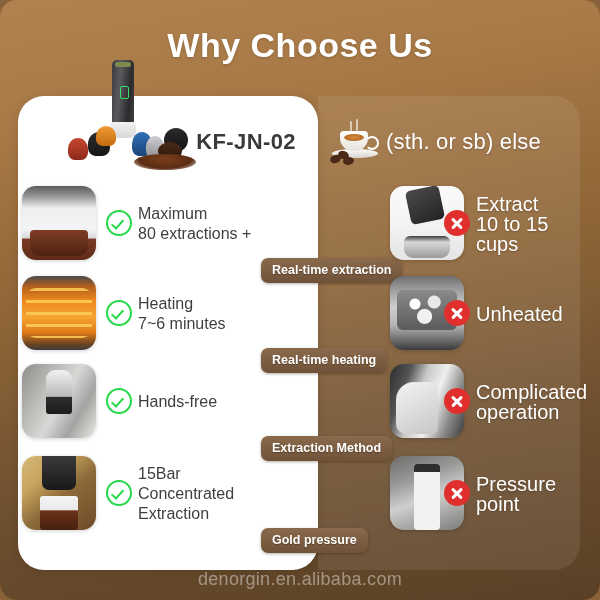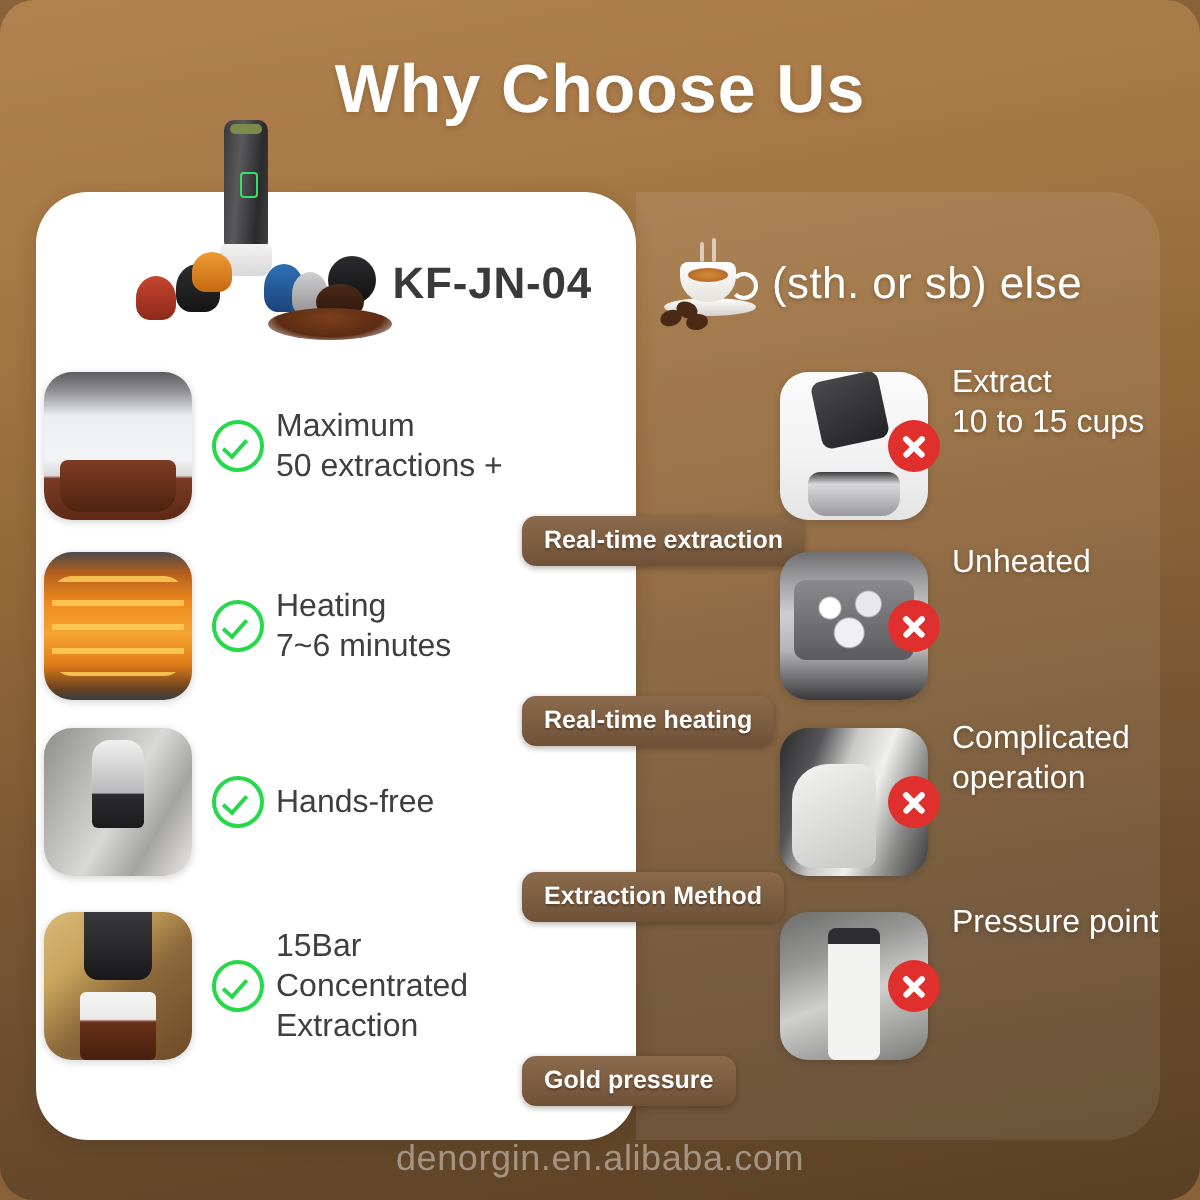--- a/index.html
+++ b/index.html
@@ -135,21 +135,21 @@
     background:#ffffff;border-radius:2px;
   }
   .mark.no:before{transform:rotate(45deg);}
   .mark.no:after{transform:rotate(-45deg);}
   .txt-l{
     position:absolute;left:138px;top:0;width:125px;height:84px;
     display:flex;align-items:center;color:#3f3f3f;font-size:16px;line-height:20px;
   }
   .txt-r{
     position:absolute;left:476px;top:0;width:120px;height:84px;
-    display:flex;color:#ffffff;font-size:16px;line-height:20px;
+    display:flex;align-items:center;color:#ffffff;font-size:20px;line-height:20px;
     text-shadow:0 1px 2px rgba(50,30,12,.35);
   }
   .badge{
     position:absolute;left:261px;height:25px;line-height:25px;
     background:linear-gradient(180deg,#8b6a4c,#6e5238);
     color:#ffffff;font-size:12.5px;font-weight:bold;
     border-radius:7px;padding:0 11px;white-space:nowrap;
     box-shadow:0 1px 3px rgba(40,25,10,.35);
     text-shadow:0 1px 1px rgba(40,25,10,.4);
   }
@@ -237,21 +237,21 @@
     <div class="cap c2"></div>
     <div class="cap c3"></div>
     <div class="cap c4"></div>
     <div class="cap c5"></div>
     <div class="cap c6"></div>
     <div class="cap c7"></div>
     <div class="grounds"></div>
   </div>
 
   <div class="hdr-left">
-    <span class="model">KF-JN-04</span>
+    <span class="model">KF-JN-02</span>
   </div>
 
   <div class="hdr-right">
     <div class="cupwrap">
       <div class="steam"></div>
       <div class="steam s2"></div>
       <div class="saucer"></div>
       <div class="cup"></div>
       <div class="handle"></div>
       <div class="beans">
@@ -264,21 +264,21 @@
   </div>
 
   <div class="row" style="top:182px;">
     <div class="thumb thumb-l">
       <div class="art a-cup"></div>
     </div>
     <div class="mark ok"></div>
     <div class="txt-l">
       <span>
         <span>Maximum</span><br>
-        <span>50 extractions +</span>
+        <span>80 extractions +</span>
       </span>
     </div>
     <div class="badge badge-pos">Real-time extraction</div>
     <div class="thumb thumb-r">
       <div class="art a-extract"></div>
     </div>
     <div class="mark no"></div>
     <div class="txt-r">
       <span>
         <span>Extract</span><br>

